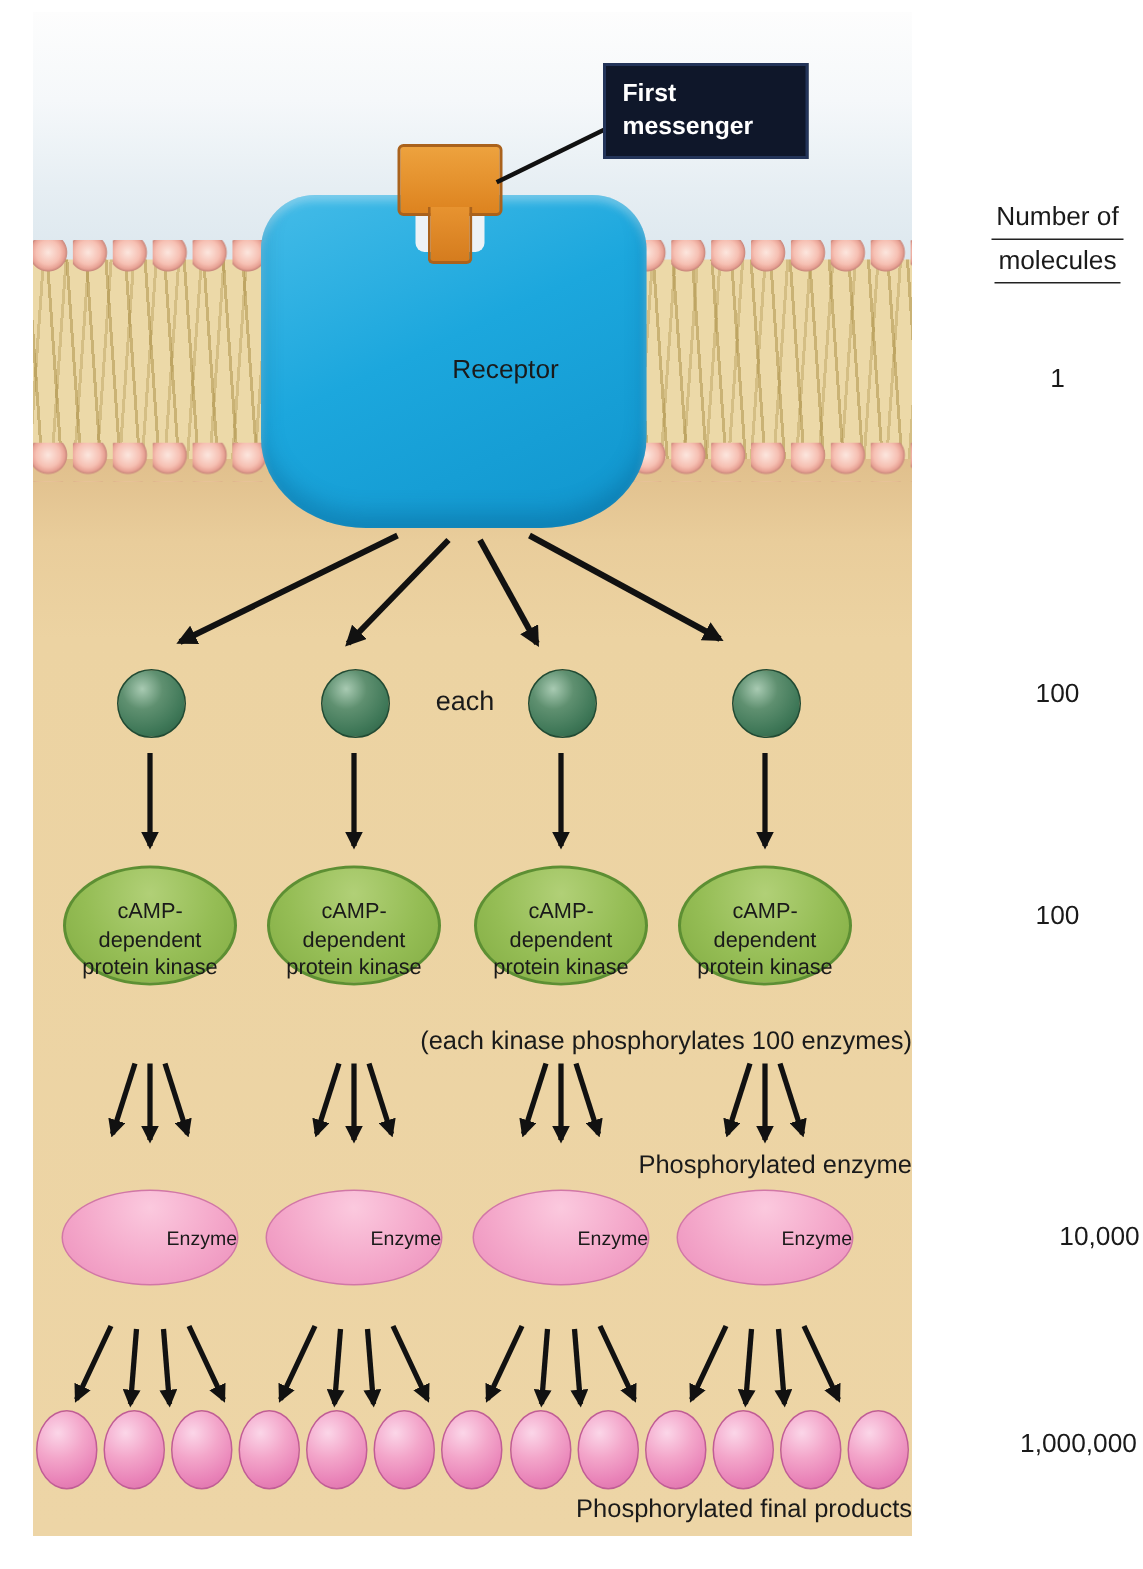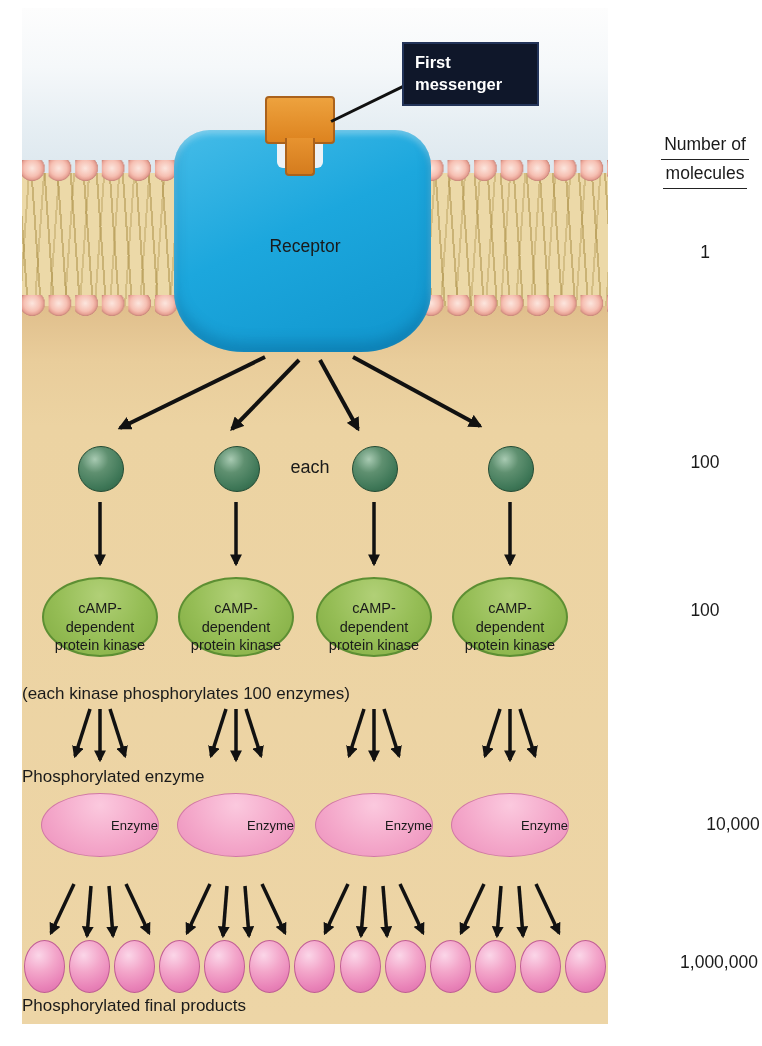--- a/index.html
+++ b/index.html
@@ -40,21 +40,21 @@
     background:linear-gradient(155deg,#45bce8 0%,#1ca7dd 45%,#1095cd 100%);
     border-radius:36px 36px 70px 70px / 36px 36px 60px 60px;
     box-shadow:inset 0 -10px 14px rgba(0,70,110,.28), inset 0 4px 6px rgba(255,255,255,.35);
   }
   .receptor-notch{
     position:absolute;left:255px;top:120px;width:46px;height:40px;z-index:4;
     background:#edf2f6;border-radius:0 0 6px 6px;
   }
   .receptor-label{
     position:absolute;left:152px;top:228px;width:262px;z-index:5;
-    text-align:center;font-size:17.5px;
+    text-align:center;font-size:17.5px;padding-left:32px;
   }
   .ligand-bar{
     position:absolute;left:243px;top:88px;width:66px;height:44px;z-index:5;
     background:linear-gradient(180deg,#eda23e,#dd831f);
     border:2.5px solid #aa621c;border-radius:4px;
   }
   .ligand-stem{
     position:absolute;left:263px;top:130px;width:26px;height:36px;z-index:6;
     background:linear-gradient(180deg,#e79330,#d57c1e);
     border:2.5px solid #aa621c;border-top:none;border-radius:0 0 4px 4px;
@@ -78,21 +78,21 @@
     border:1px solid #214a33;
   }
   .camp-label{position:absolute;left:246px;top:449px;width:84px;text-align:center;font-size:18px;z-index:3;}
   .kinase{
     position:absolute;top:569px;width:116px;height:80px;border-radius:50%;z-index:3;
     background:radial-gradient(ellipse at 50% 22%, #b1d077 0%, #95bd55 55%, #82ac43 100%);
     border:2px solid #5d8f33;box-sizing:border-box;
     display:flex;flex-direction:column;align-items:center;justify-content:flex-end;
     font-size:14.5px;line-height:1.28;text-align:center;
   }
-  .caption{position:absolute;left:0;width:586px;text-align:left;font-size:17px;z-index:3;}
+  .caption{position:absolute;left:0;width:586px;text-align:right;font-size:17px;z-index:3;}
   .cap-kinase{top:676px;}
   .cap-phos-enzyme{top:759px;}
   .cap-enzyme{top:851px;}
   .cap-final{top:988px;}
   .enzyme{
     position:absolute;top:785px;width:118px;height:64px;border-radius:50%;z-index:3;
     background:radial-gradient(ellipse at 50% 18%, #fbc9de 0%, #f4a8ca 55%, #ec8fbc 100%);
     border:1.5px solid #d177a6;box-sizing:border-box;
     display:flex;align-items:center;justify-content:flex-end;font-size:13px;
   }

